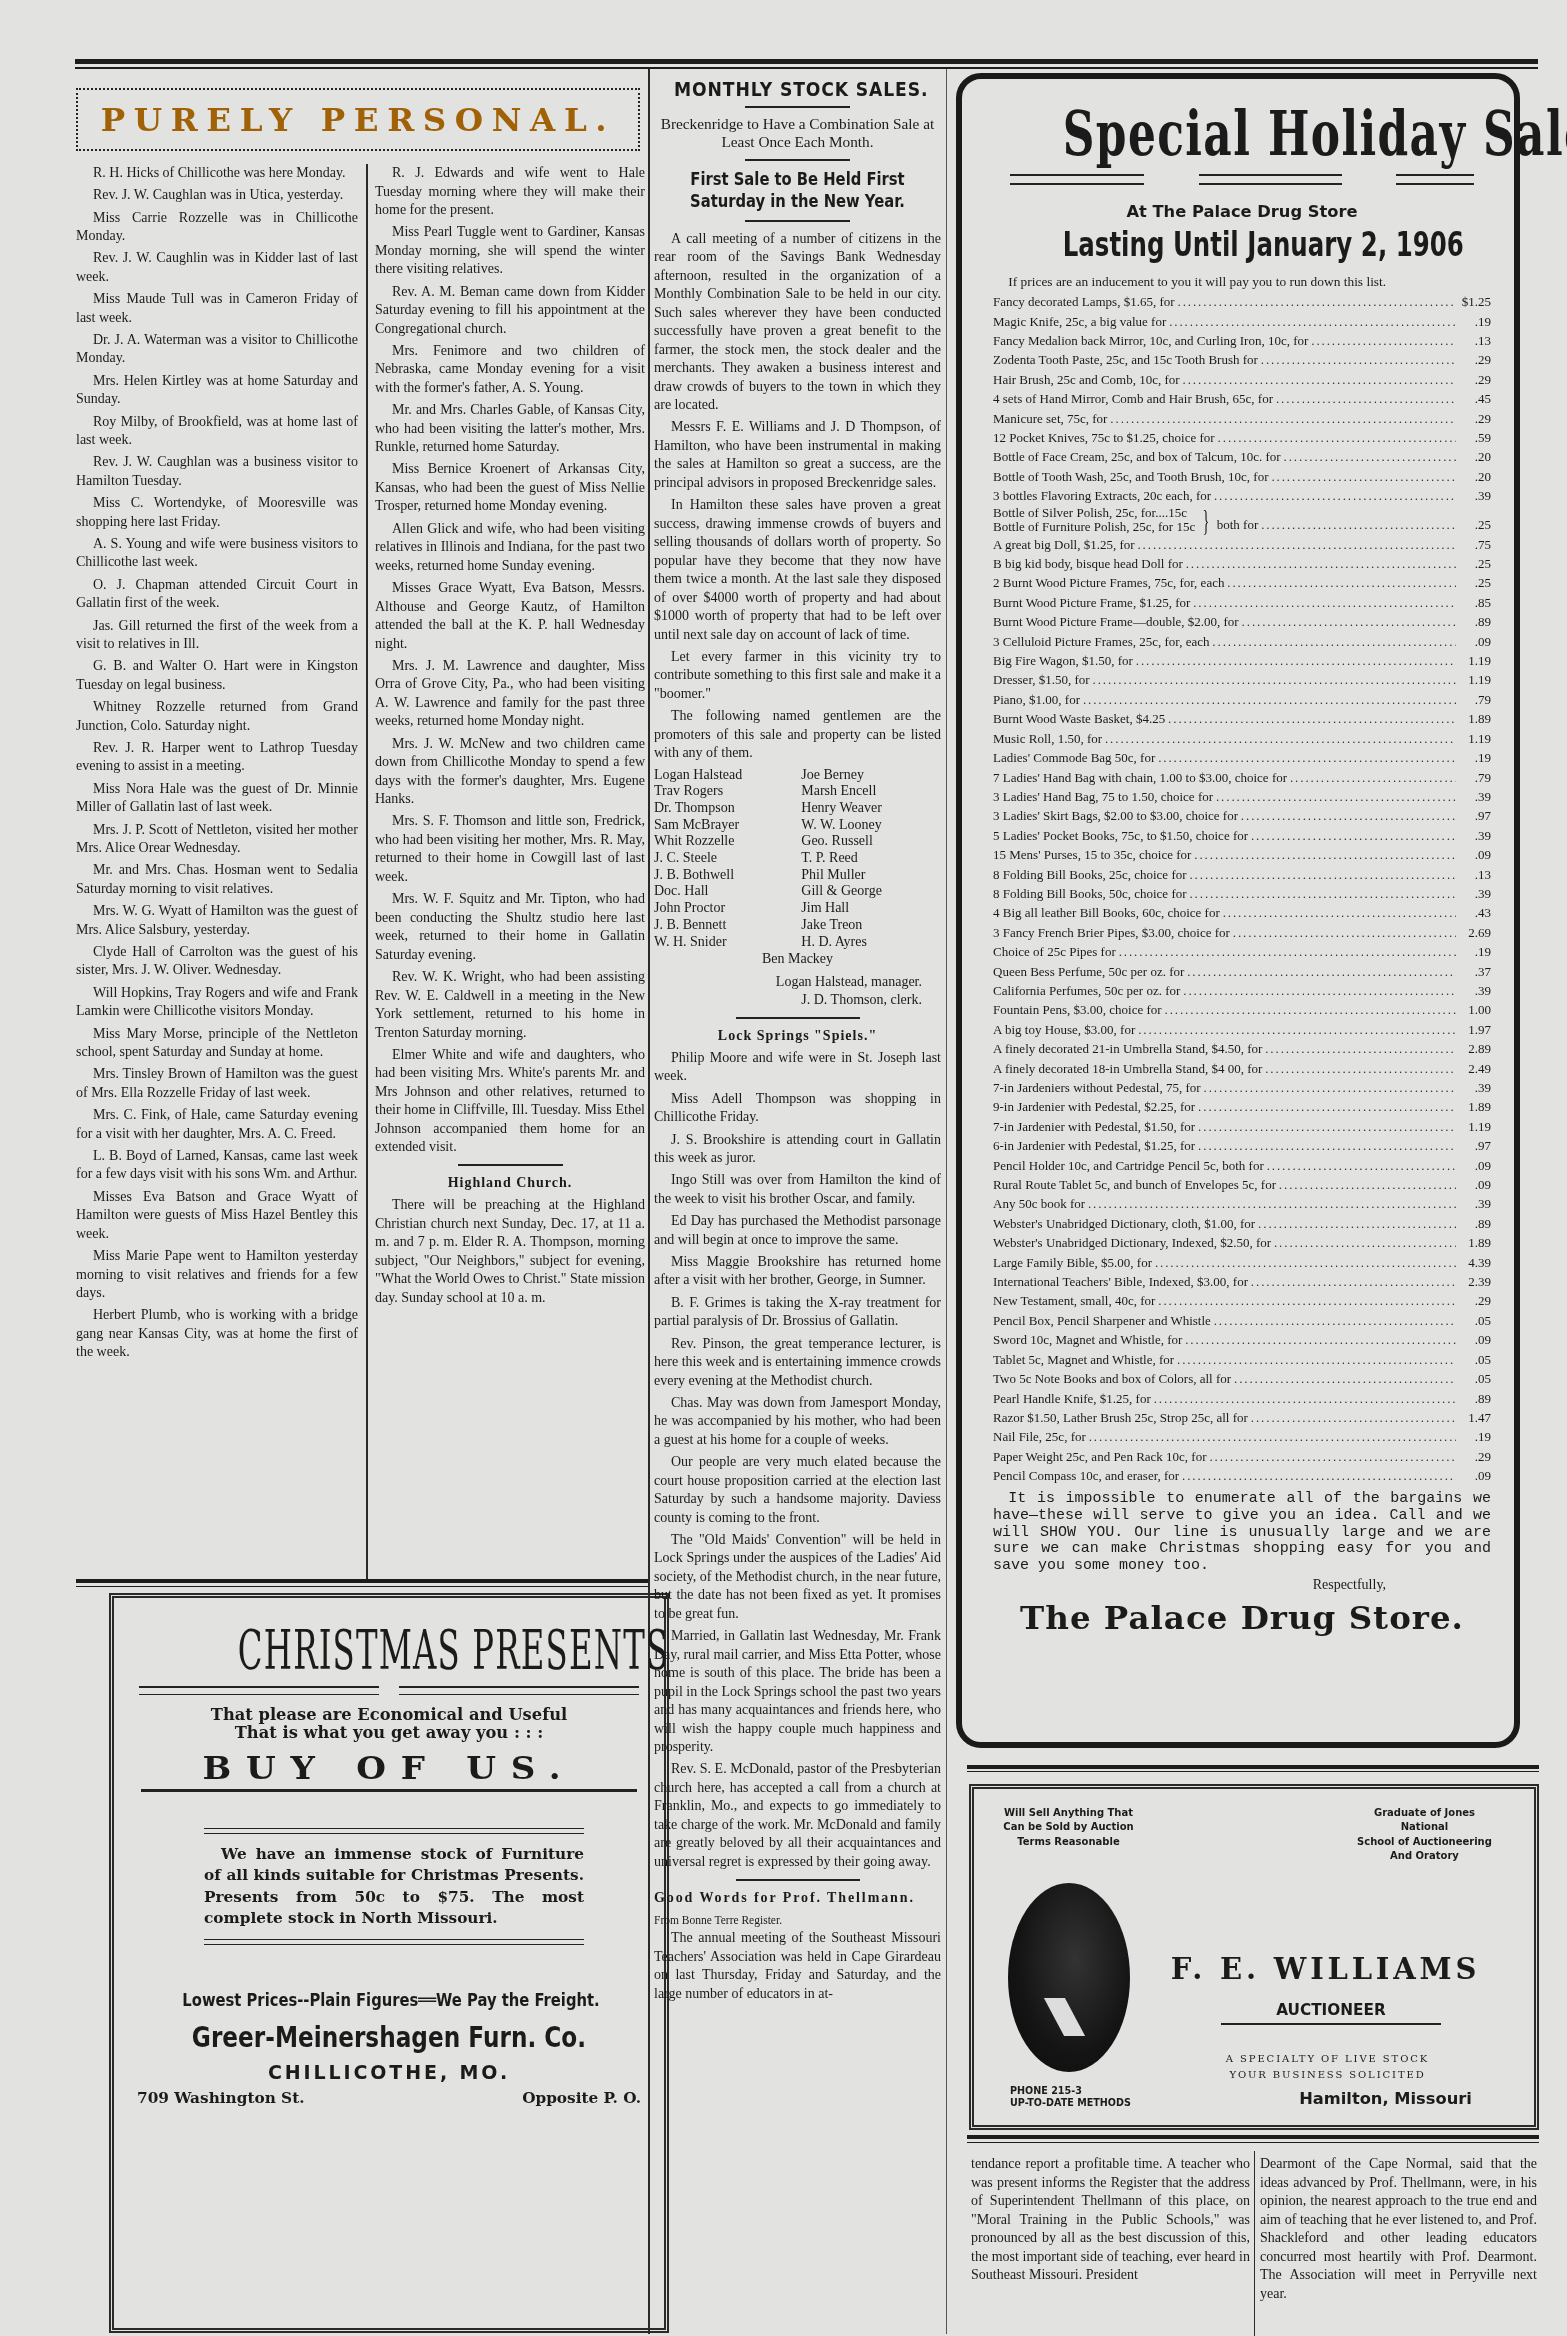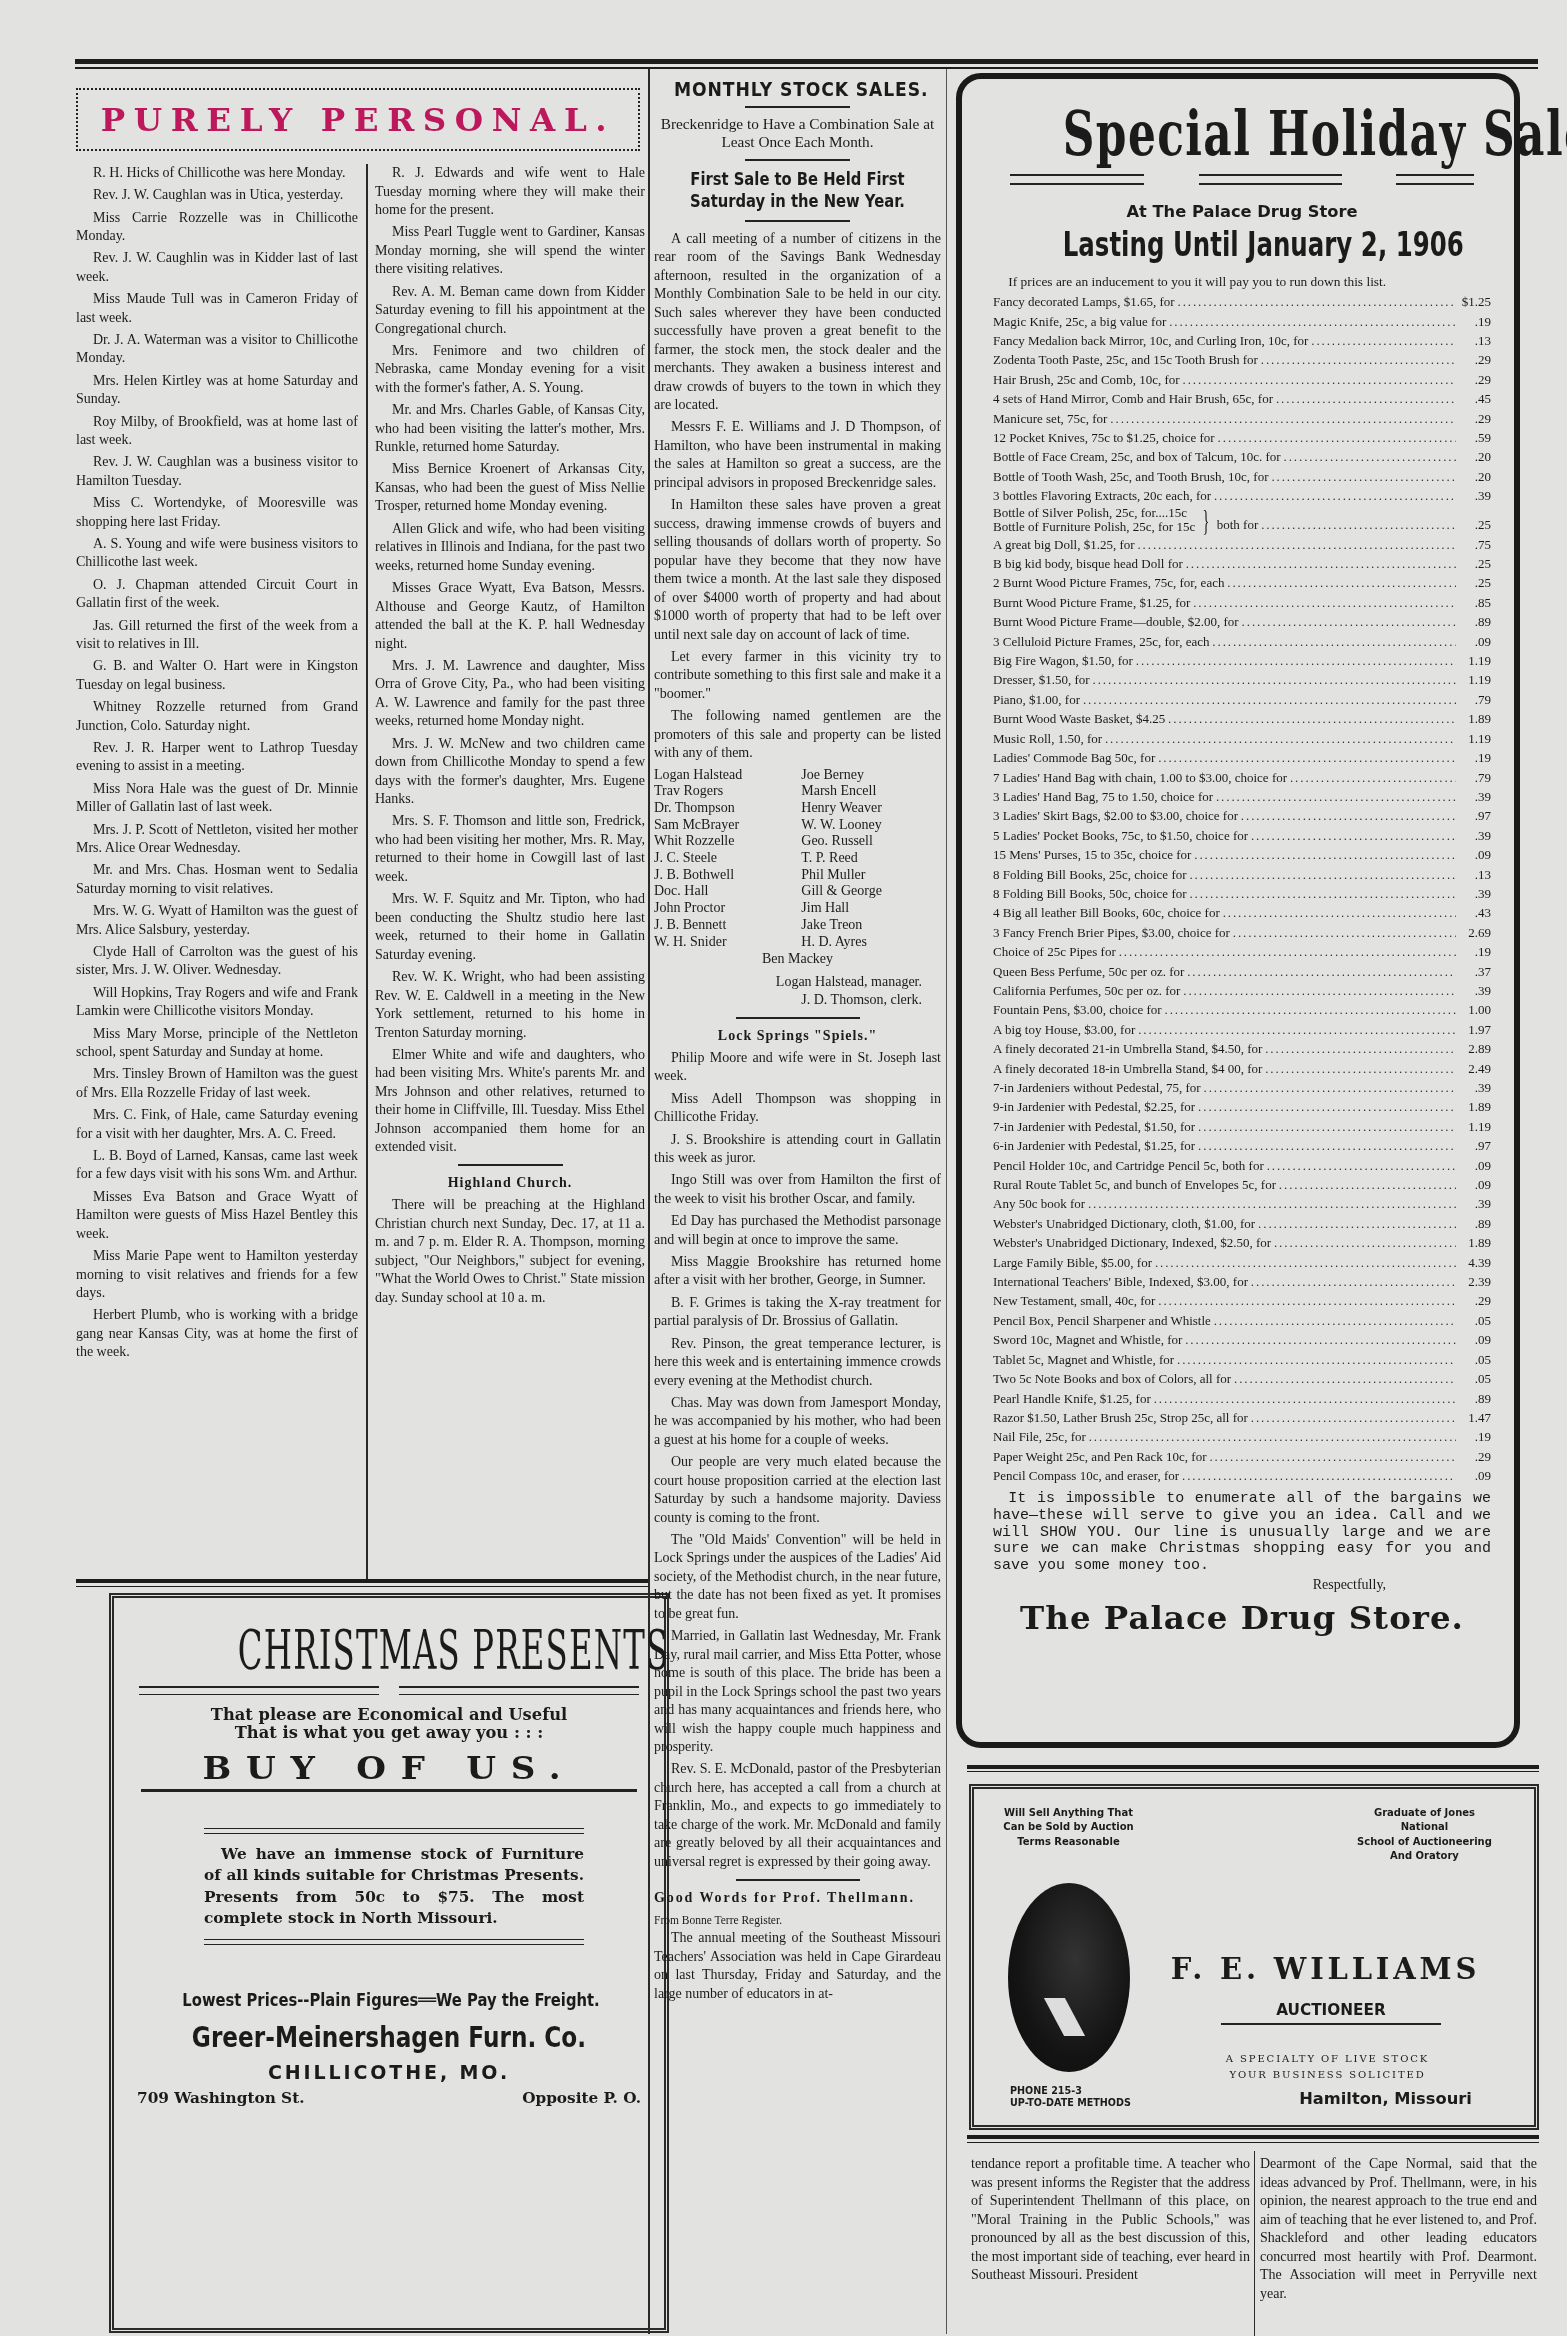--- a/index.html
+++ b/index.html
@@ -15,21 +15,21 @@
   .vrule { width: 1.9px; background: #2a2a2a; }
 
   
   .masthead {
     left: 76px; top: 88px; width: 564px; height: 63px;
     border: 2.9px dotted #222; box-sizing: border-box;
     display: flex; align-items: center; justify-content: center;
   }
   .masthead h1 {
     margin: 0; font-family: "DejaVu Serif", serif; font-weight: bold;
-    font-size: 32.5px; letter-spacing: 8.6px; color: #be185d;
+    font-size: 32.5px; letter-spacing: 8.6px; color: #a16207;
   }
 
   .col {
     font-family: "Liberation Serif", "DejaVu Serif", serif;
     font-size: 14px; line-height: 18.5px; text-align: justify;
   }
   .col p { margin: 0 0 3.8px 0; text-indent: 17px; }
   .col1 { left: 76px; top: 164px; width: 282px; }
   .col2 { left: 375px; top: 164px; width: 270px; }
 
@@ -287,21 +287,21 @@
   </div>
   <p class="center-line" style="margin:0;">Ben Mackey</p>
   <p class="right-line" style="margin:3.8px 0 0;">Logan Halstead, manager.</p>
   <p class="right-line" style="margin:0;">J. D. Thomson, clerk.</p>
   <div class="short-rule" style="width:124px;"></div>
   <p class="section-head">Lock Springs "Spiels."</p>
   <div id="lock-items">
       <p>Philip Moore and wife were in St. Joseph last week.</p>
       <p>Miss Adell Thompson was shopping in Chillicothe Friday.</p>
       <p>J. S. Brookshire is attending court in Gallatin this week as juror.</p>
-      <p>Ingo Still was over from Hamilton the first of the week to visit his brother Oscar, and family.</p>
+      <p>Ingo Still was over from Hamilton the kind of the week to visit his brother Oscar, and family.</p>
       <p>Ed Day has purchased the Methodist parsonage and will begin at once to improve the same.</p>
       <p>Miss Maggie Brookshire has returned home after a visit with her brother, George, in Sumner.</p>
       <p>B. F. Grimes is taking the X-ray treatment for partial paralysis of Dr. Brossius of Gallatin.</p>
       <p>Rev. Pinson, the great temperance lecturer, is here this week and is entertaining immence crowds every evening at the Methodist church.</p>
       <p>Chas. May was down from Jamesport Monday, he was accompanied by his mother, who had been a guest at his home for a couple of weeks.</p>
       <p>Our people are very much elated because the court house proposition carried at the election last Saturday by such a handsome majority. Daviess county is coming to the front.</p>
       <p>The "Old Maids' Convention" will be held in Lock Springs under the auspices of the Ladies' Aid society, of the Methodist church, in the near future, but the date has not been fixed as yet. It promises to be great fun.</p>
       <p>Married, in Gallatin last Wednesday, Mr. Frank Day, rural mail carrier, and Miss Etta Potter, whose home is south of this place. The bride has been a pupil in the Lock Springs school the past two years and has many acquaintances and friends here, who will wish the happy couple much happiness and prosperity.</p>
       <p>Rev. S. E. McDonald, pastor of the Presbyterian church here, has accepted a call from a church at Franklin, Mo., and expects to go immediately to take charge of the work. Mr. McDonald and family are greatly beloved by all their acquaintances and universal regret is expressed by their going away.</p>
     </div>

